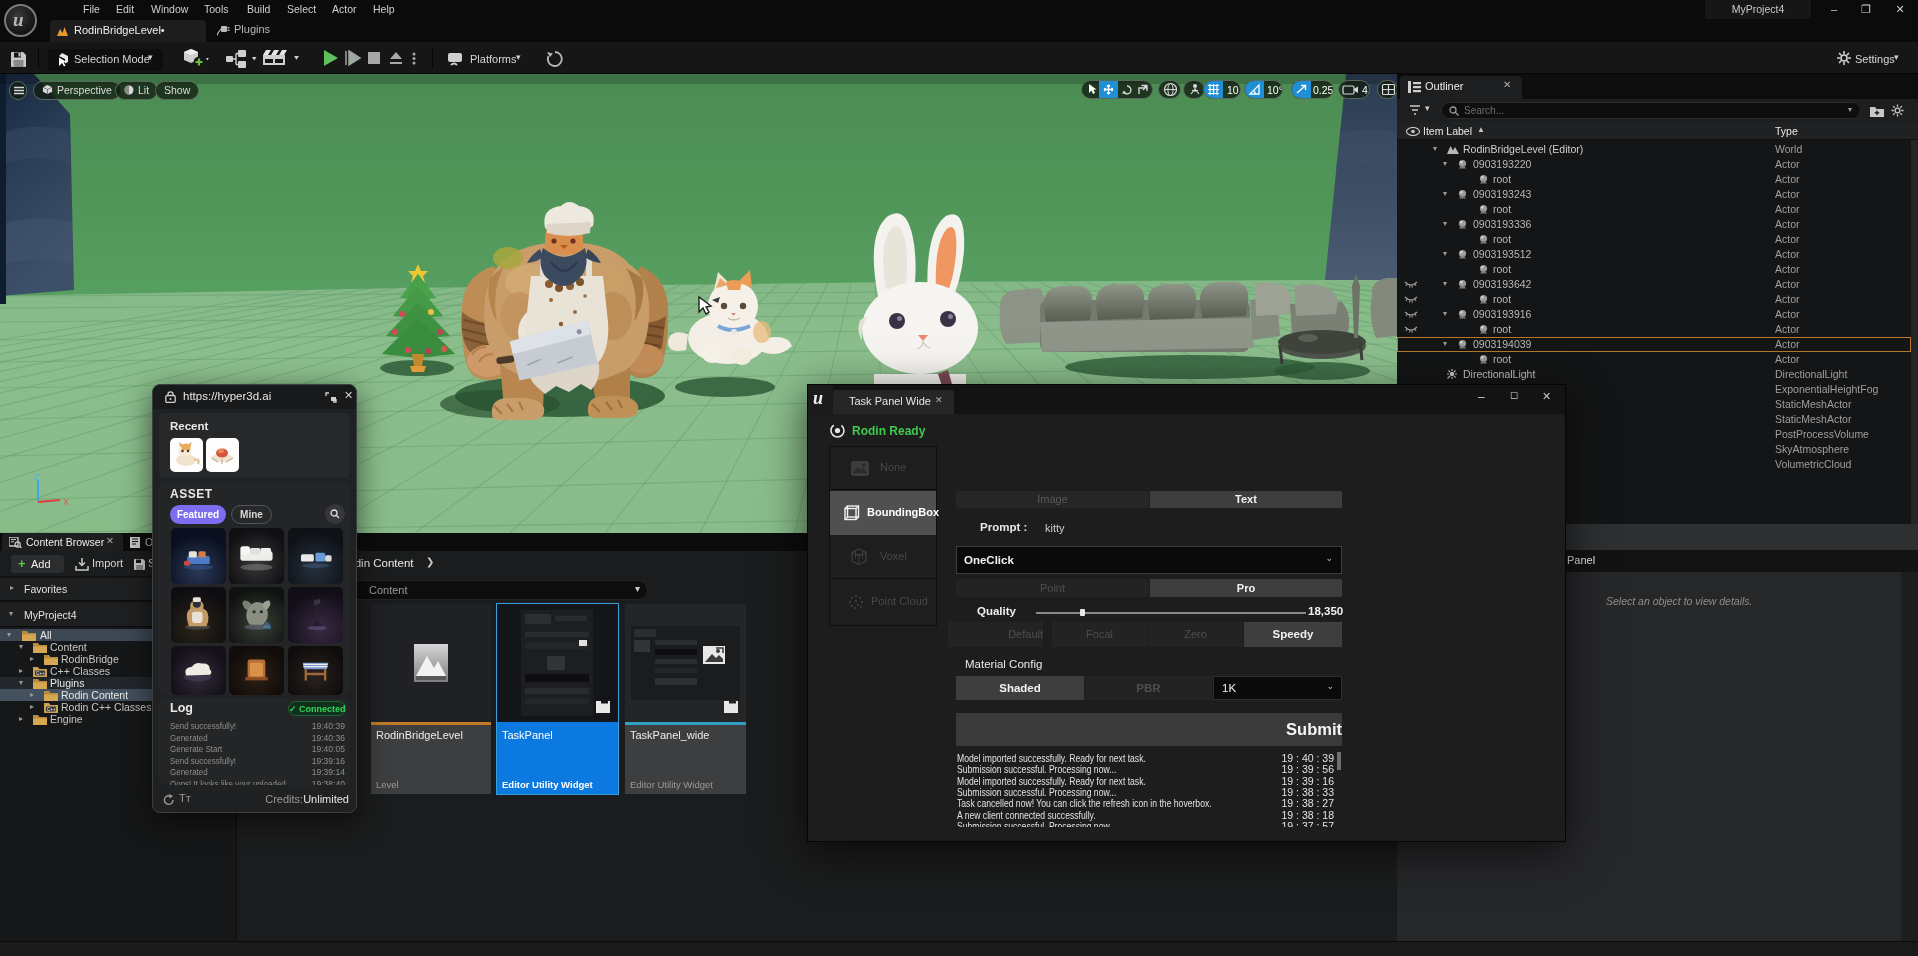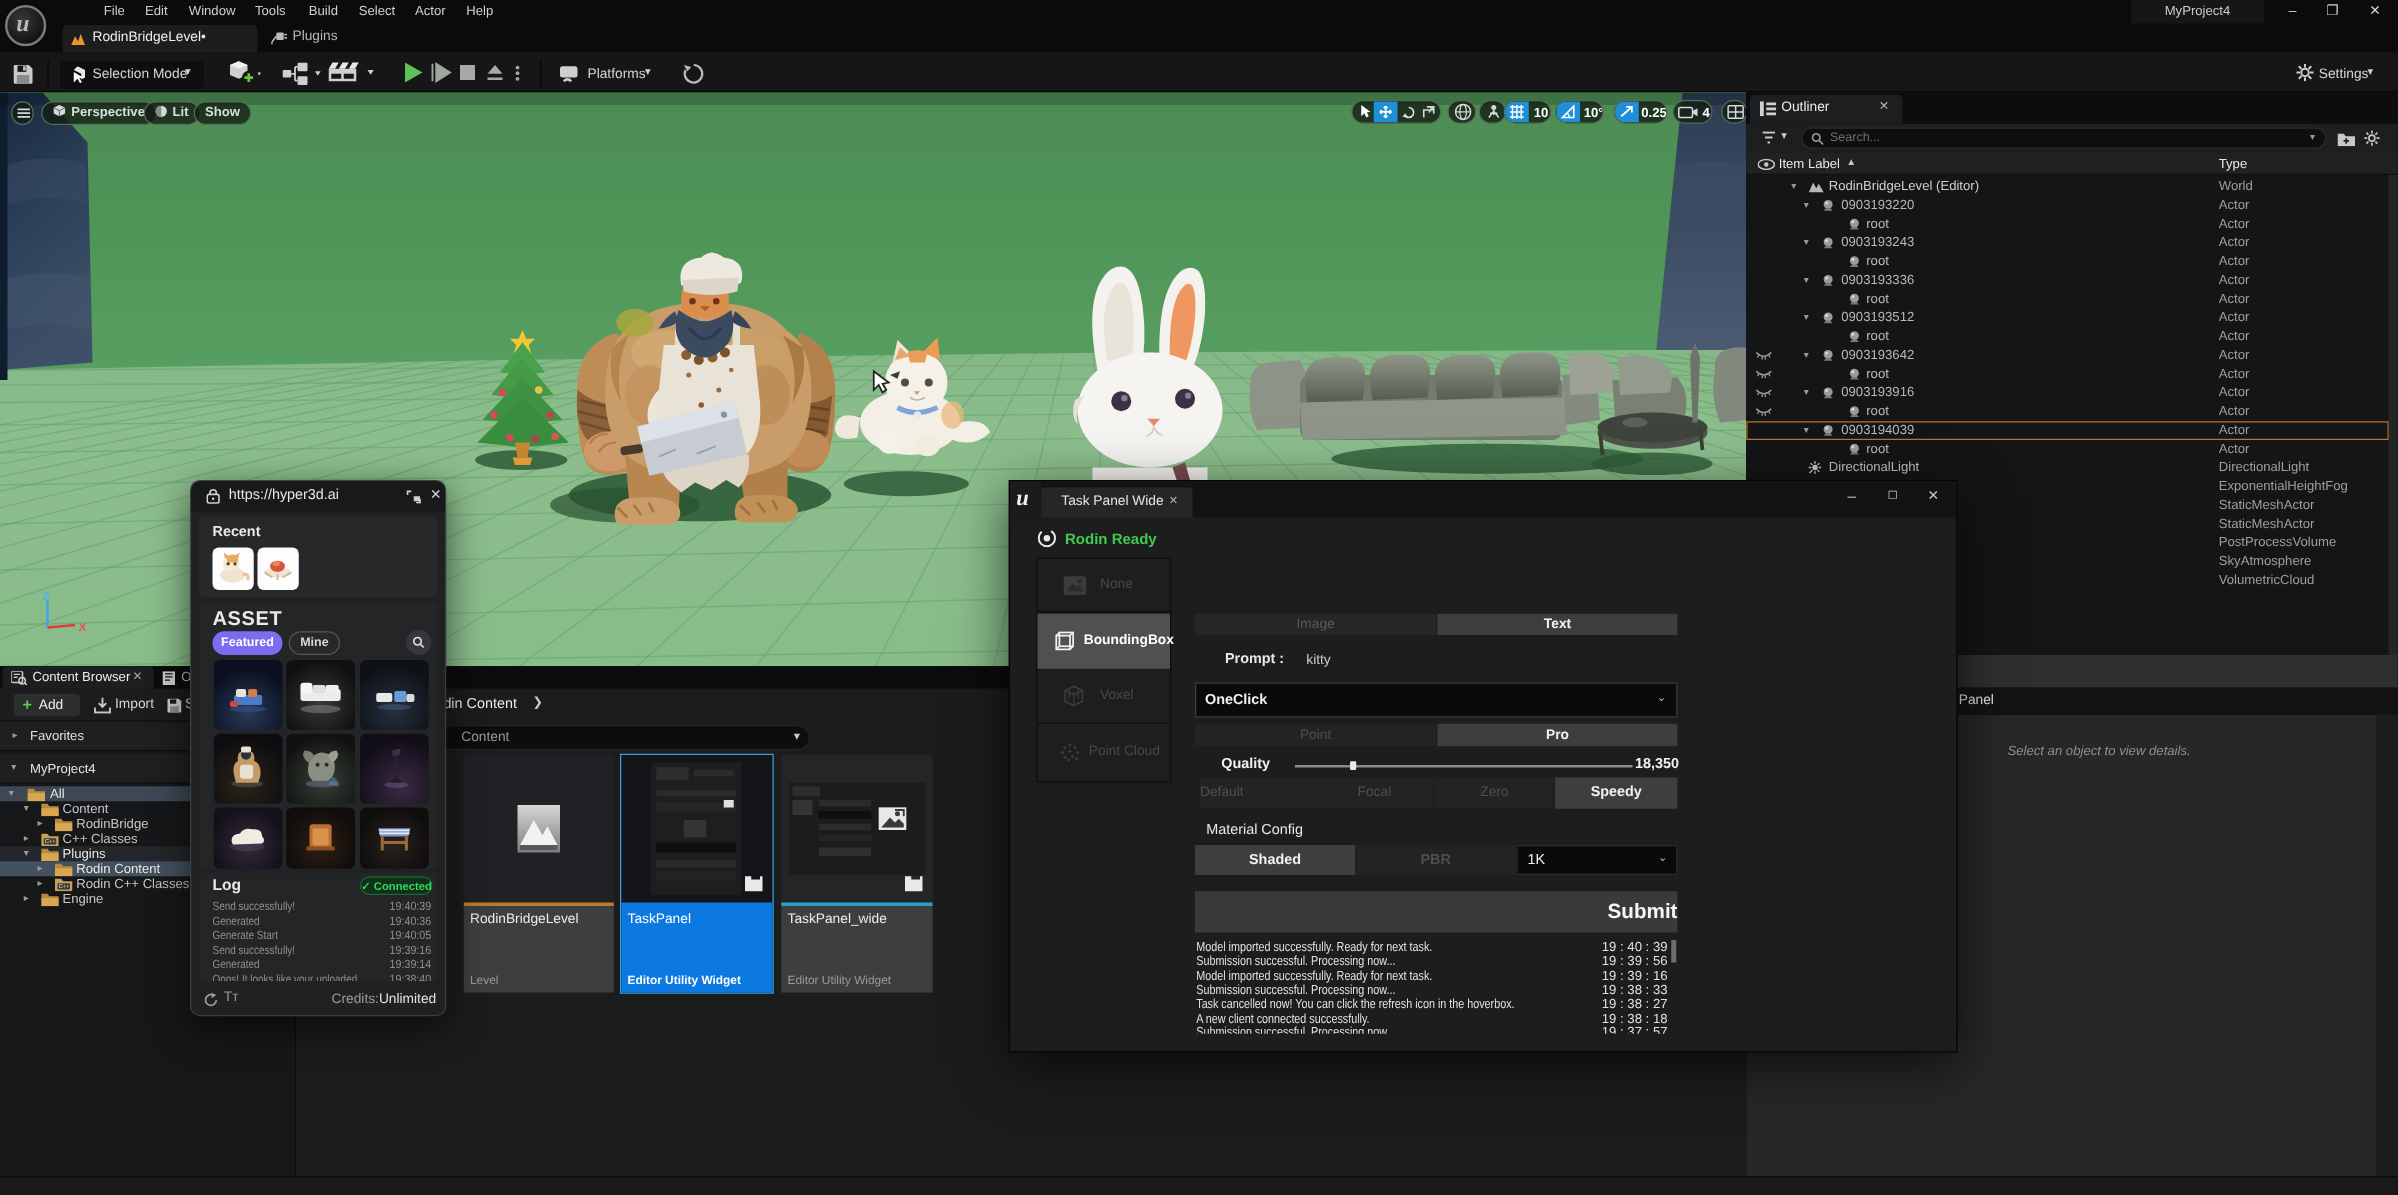--- a/index.html
+++ b/index.html
@@ -20,21 +20,21 @@
 #tabbar { left:0; top:19px; width:1918px; height:23px; background:#0b0b0b; }
 #leveltab { position:absolute; left:50px; top:1px; width:156px; height:22px; background:#1d1d1d; border-radius:4px 4px 0 0; }
 #leveltab .txt { position:absolute; left:24px; top:4px; font-size:11px; color:#efefef; }
 #plugtab { position:absolute; left:212px; top:4px; font-size:11px; color:#b9b9b9; }
 
 
 #toolbar { left:0; top:42px; width:1918px; height:32px; background:#161616; border-bottom:1px solid #060606; }
 .tbtxt { position:absolute; font-size:11px; color:#d6d6d6; }
 
 
-#viewport { left:0; top:74px; width:1397px; height:459px; background:#509a59; overflow:hidden;font-weight:bold; }
+#viewport { left:0; top:74px; width:1397px; height:459px; background:#509a59; overflow:hidden; }
 .vpill { position:absolute; height:19px; background:rgba(18,28,18,0.78); border:1px solid #5a6a5a; border-radius:10px; color:#dcdcdc; font-size:10.5px; line-height:17px; padding:0 8px; }
 
 
 #rightdock { left:1397px; top:74px; width:521px; height:867px; background:#151617; }
 
 
 #bottomdock { left:0; top:533px; width:1397px; height:408px; background:#1b1c1d; }
 
 
 #statusbar { left:0; top:941px; width:1918px; height:15px; background:#1a1a1a; border-top:1px solid #0a0a0a; }
@@ -950,21 +950,21 @@
         <svg width="33" height="34" viewBox="0 0 33 34">
             <ellipse cx="16" cy="20" rx="11" ry="4" fill="#efe4d2"></ellipse>
             <ellipse cx="16" cy="15" rx="6" ry="4.5" fill="#d8543a"></ellipse>
             <ellipse cx="15" cy="13" rx="3" ry="2" fill="#e88a5a"></ellipse>
             <path d="M6 20 L12 24 M20 24 L27 20 M16 21 L16 26" stroke="#c9b698" stroke-width="1.4"></path>
           </svg>
       </div>
     </div>
 
     <div class="abs" style="left:6px;top:96px;width:191px;height:214px;background:#232527;border-radius:5px">
-      <span class="abs" style="left:11px;top:6px;font-size:16px;font-weight:bold;color:#e8e8e8;letter-spacing:0.5px">ASSET</span>
+      <span class="abs" style="left:11px;top:6px;font-size:12px;font-weight:bold;color:#e8e8e8;letter-spacing:0.5px">ASSET</span>
       <div class="abs" style="left:11px;top:24px;width:56px;height:19px;background:#7b6cf0;border-radius:10px;text-align:center;line-height:19px;font-size:10px;font-weight:bold;color:#fff">Featured</div>
       <div class="abs" style="left:72px;top:24px;width:41px;height:19px;background:#26282a;border:1px solid #54565a;border-radius:10px;text-align:center;line-height:17px;font-size:10px;font-weight:bold;color:#d8d8d8">Mine</div>
       <div class="abs" style="left:166px;top:23px;width:20px;height:20px;background:#35373a;border-radius:50%">
         <svg width="10" height="10" style="position:absolute;left:5px;top:5px" viewBox="0 0 10 10">
             <circle cx="4" cy="4" r="3" stroke="#e0e0e0" stroke-width="1.3" fill="none"></circle>
             <path d="M6.5 6.5 L9 9" stroke="#e0e0e0" stroke-width="1.3"></path>
           </svg>
       </div>
       <div id="hgrid">
       <div style="position:absolute;left:12px;top:47px;width:55px;height:56px;background:radial-gradient(circle at 50% 75%, #2a3a58, #0b1020 70%);border-radius:5px;overflow:hidden;"><svg width="55" height="56" viewBox="0 0 56 56">
@@ -1140,21 +1140,21 @@
     <div class="abs" style="left:148px;top:161px;width:386px;height:28px;background:#0a0a0a;border:1px solid #3e3e3e">
       <span class="abs" style="left:7px;top:7px;font-size:11.5px;font-weight:bold;color:#f0f0f0">OneClick</span>
       <span class="abs" style="right:8px;top:6px;font-size:9px;color:#c9c9c9">⌄</span>
     </div>
     <div class="abs" style="left:148px;top:194px;width:193px;height:18px;background:#232323;text-align:center;line-height:18px;font-size:11px;color:#4e4e4e">Point</div>
     <div class="abs" style="left:342px;top:194px;width:192px;height:18px;background:#3e3e3e;text-align:center;line-height:18px;font-size:11px;font-weight:bold;color:#f2f2f2">Pro</div>
     <span class="abs" style="left:169px;top:220px;font-size:11.5px;font-weight:bold;color:#f0f0f0">Quality</span>
     <div class="abs" style="left:228px;top:227px;width:270px;height:1.5px;background:#8a8a8a"></div>
     <div class="abs" style="left:272px;top:224px;width:5px;height:7px;background:#e8e8e8;border-radius:1px"></div>
     <span class="abs" style="left:500px;top:220px;font-size:11.5px;font-weight:bold;color:#f0f0f0">18,350</span>
-    <div class="abs" style="left:152px;top:237px;width:95px;height:25px;background:#232323;text-align:left;line-height:25px;font-size:11px;color:#4e4e4e">Default</div>
+    <div class="abs" style="left:140px;top:237px;width:95px;height:25px;background:#232323;text-align:right;line-height:25px;font-size:11px;color:#4e4e4e">Default</div>
     <div class="abs" style="left:244px;top:237px;width:95px;height:25px;background:#232323;text-align:center;line-height:25px;font-size:11px;color:#4e4e4e">Focal</div>
     <div class="abs" style="left:340px;top:237px;width:95px;height:25px;background:#232323;text-align:center;line-height:25px;font-size:11px;color:#4e4e4e">Zero</div>
     <div class="abs" style="left:436px;top:237px;width:98px;height:25px;background:#3e3e3e;text-align:center;line-height:25px;font-size:11.5px;font-weight:bold;color:#f2f2f2">Speedy</div>
     <span class="abs" style="left:157px;top:273px;font-size:11.5px;color:#e8e8e8">Material Config</span>
     <div class="abs" style="left:148px;top:291px;width:128px;height:24px;background:#3e3e3e;text-align:center;line-height:24px;font-size:11.5px;font-weight:bold;color:#f2f2f2">Shaded</div>
     <div class="abs" style="left:277px;top:291px;width:127px;height:24px;background:#232323;text-align:center;line-height:24px;font-size:11.5px;font-weight:bold;color:#4e4e4e">PBR</div>
     <div class="abs" style="left:405px;top:291px;width:129px;height:24px;background:#0a0a0a;border:1px solid #2e2e2e">
       <span class="abs" style="left:8px;top:5px;font-size:11.5px;color:#f0f0f0">1K</span>
       <span class="abs" style="right:7px;top:4px;font-size:9px;color:#c9c9c9">⌄</span>
     </div>

